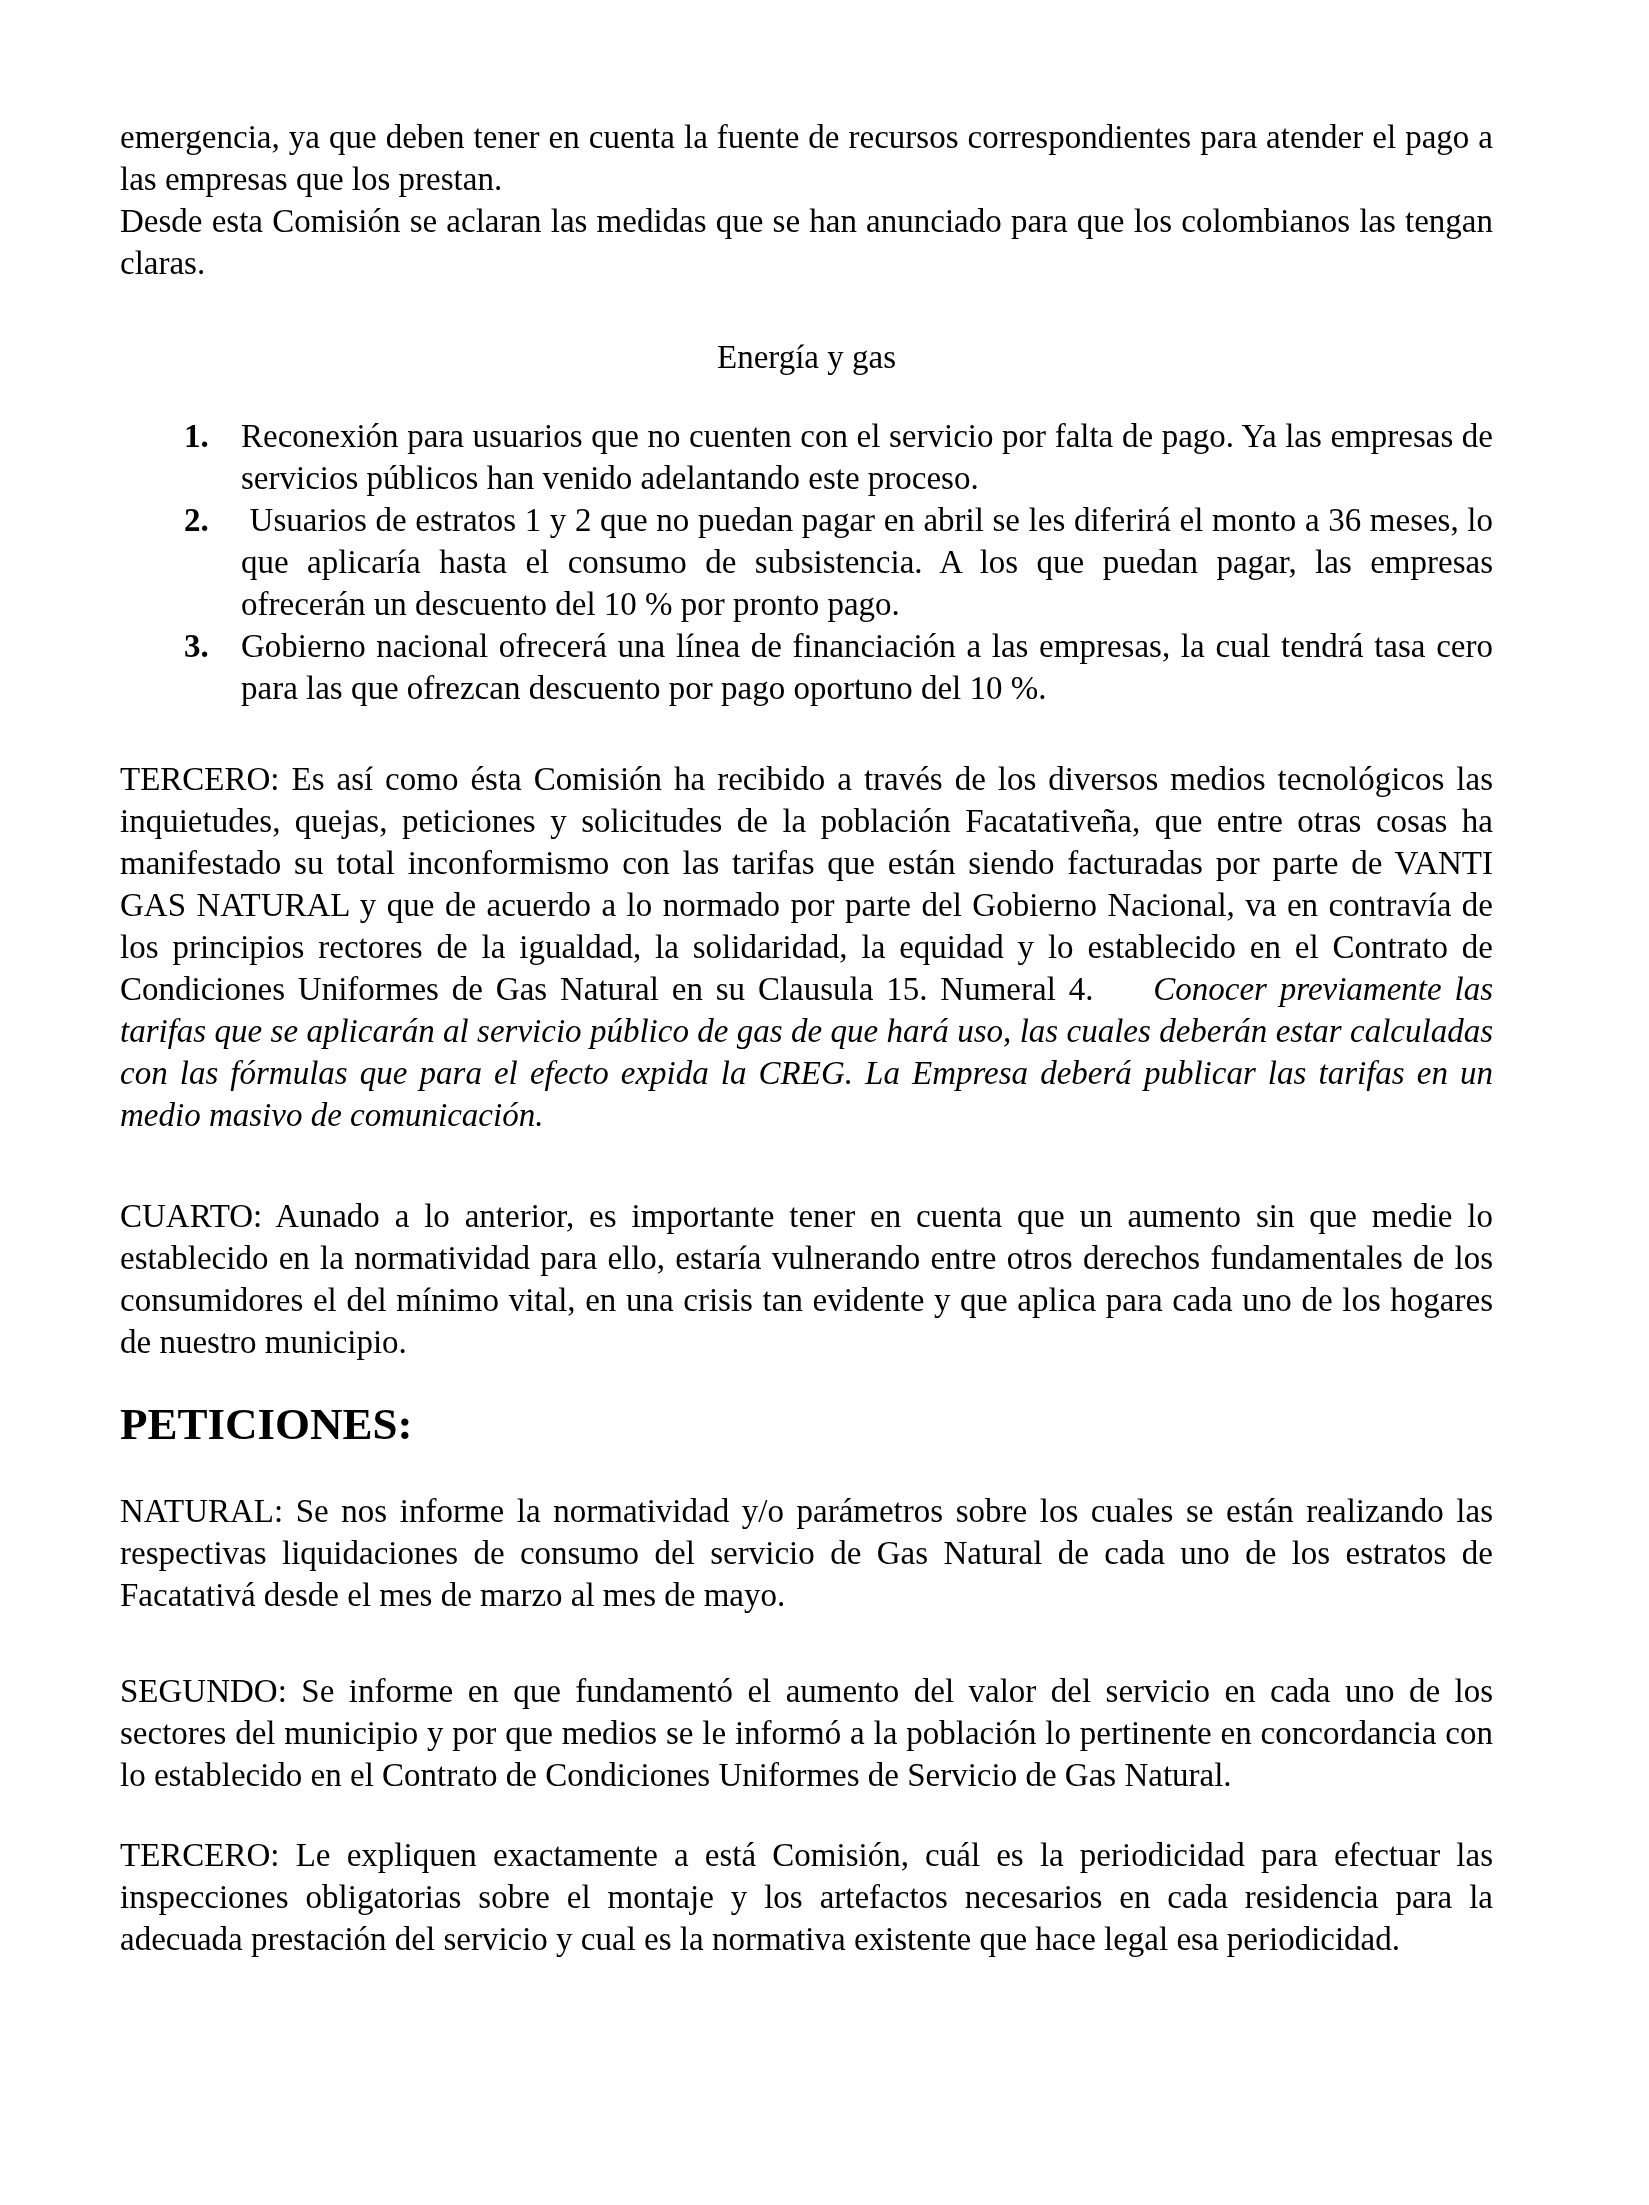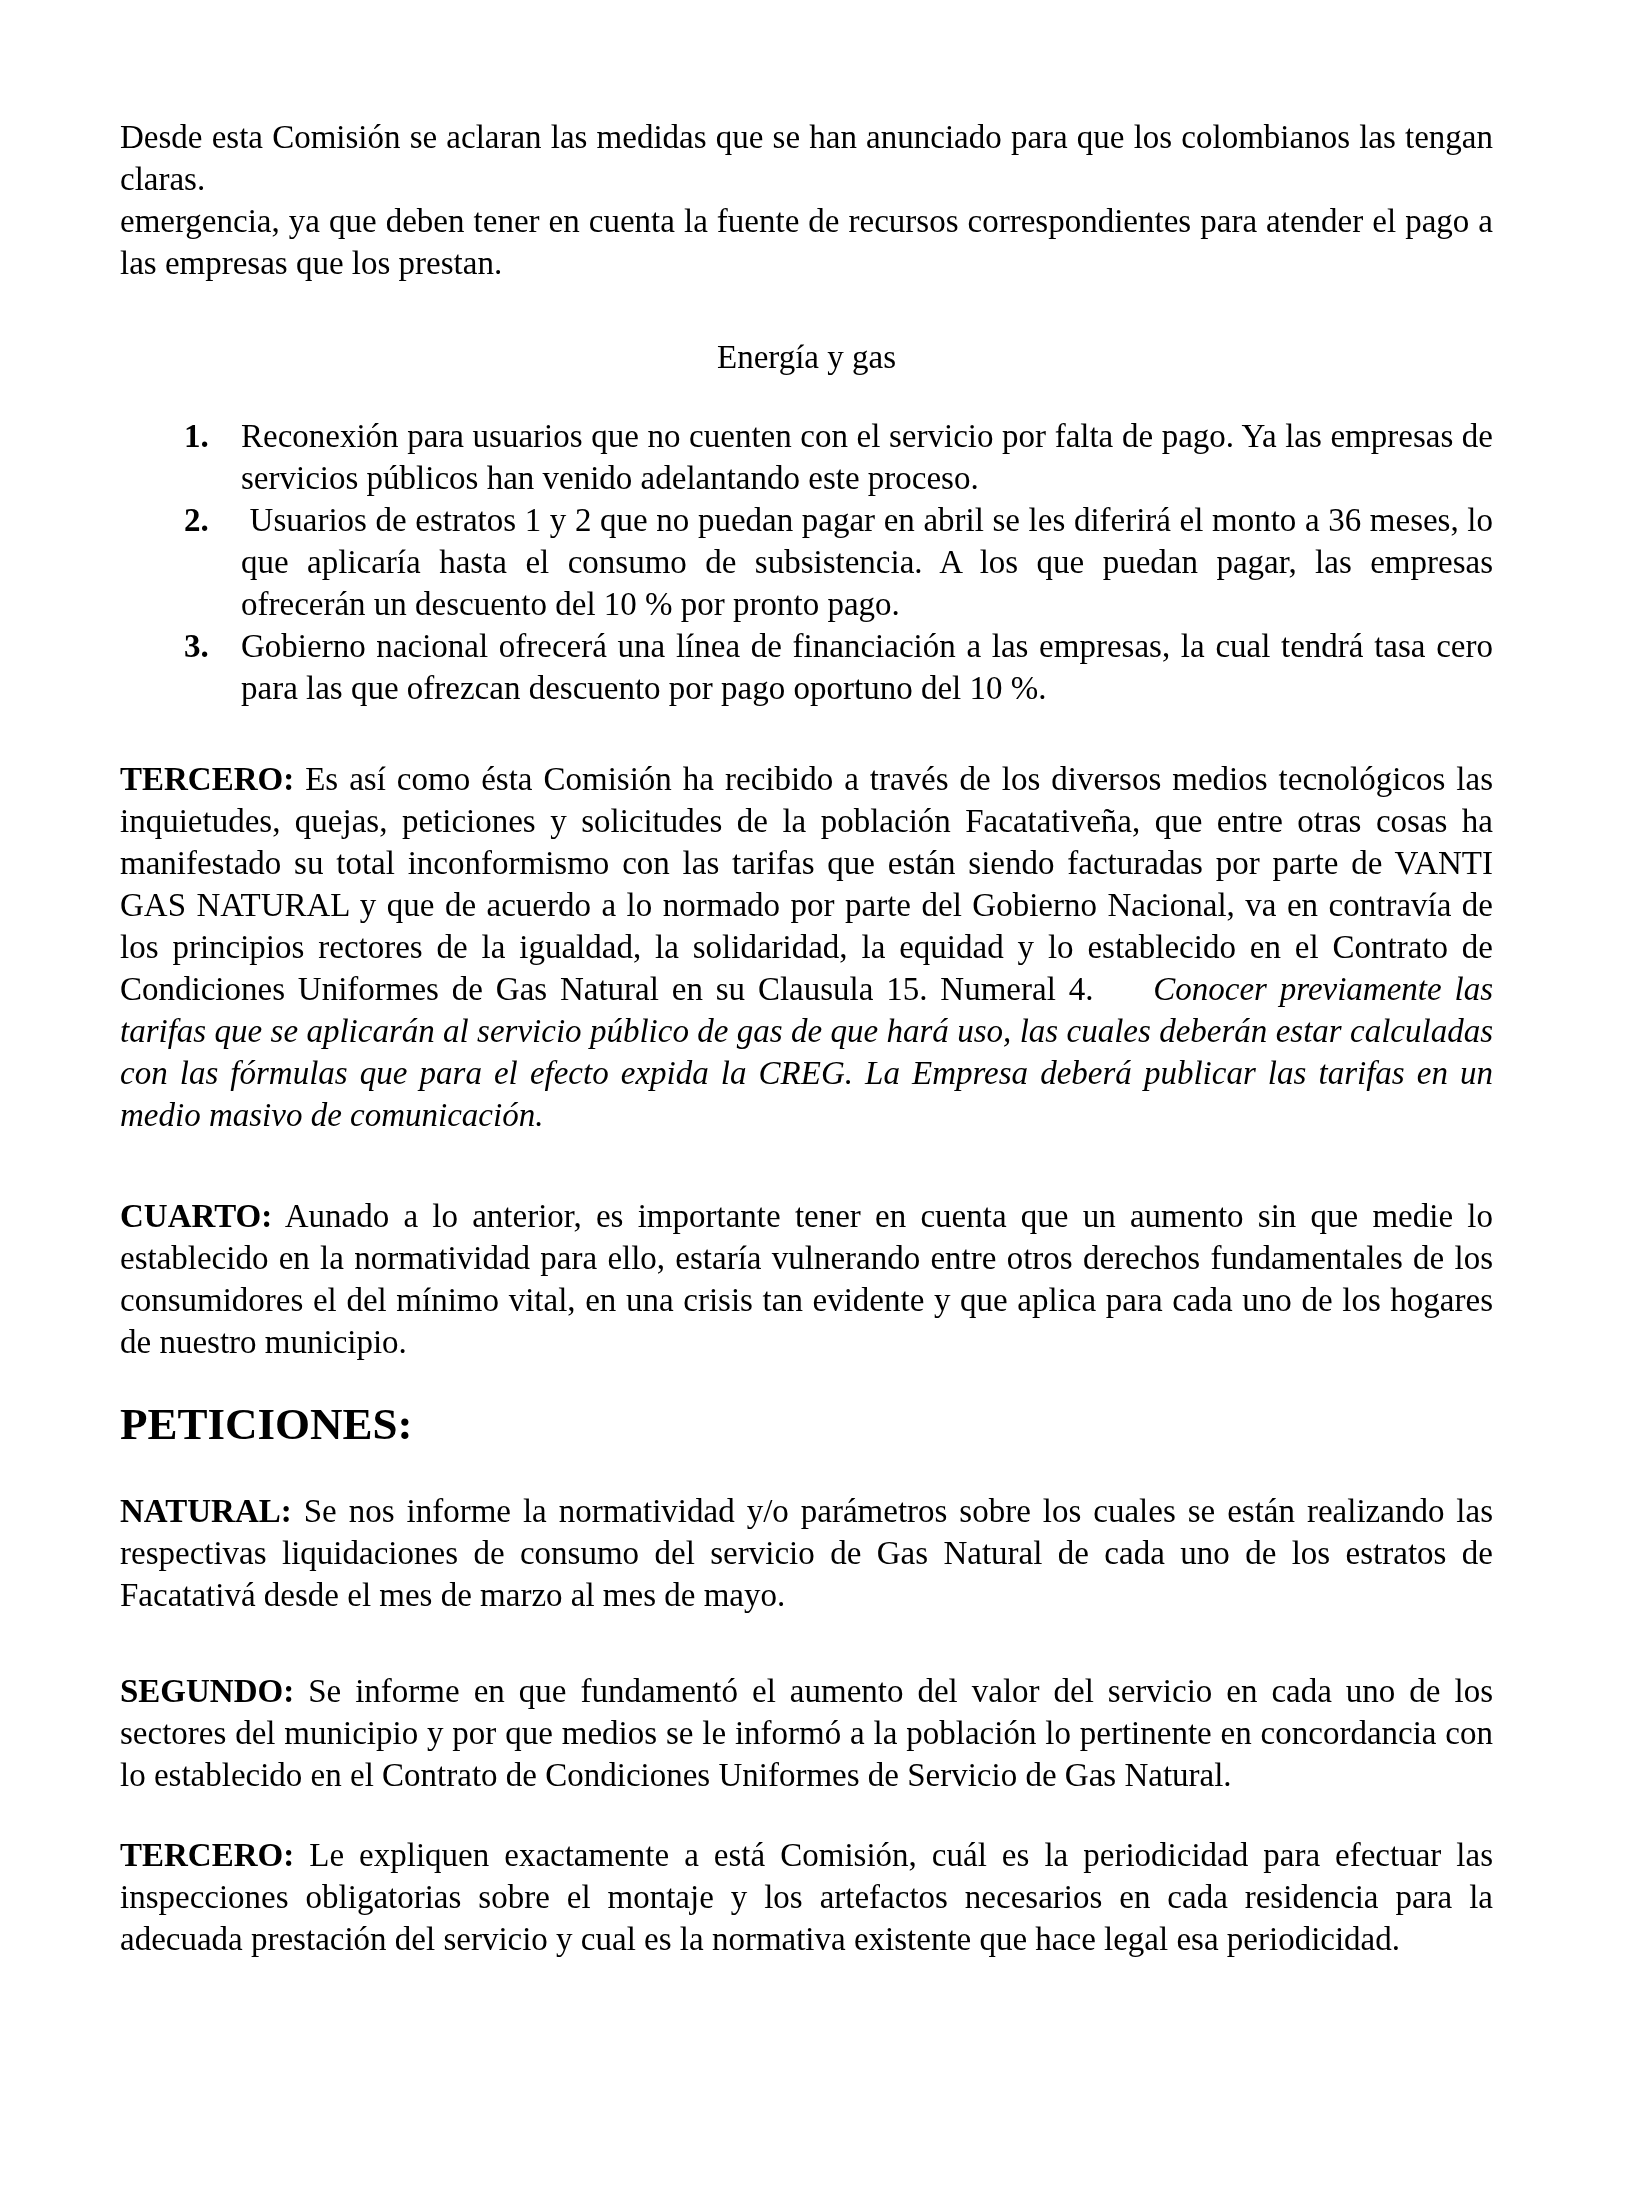--- a/index.html
+++ b/index.html
@@ -17,21 +17,21 @@
     height: 2205px;
     background: #ffffff;
     padding: 116px 157px 0 120px;
   }
   .para {
     font-size: 33px;
     line-height: 42px;
     text-align: justify;
     text-justify: inter-word;
   }
-  .lead { font-weight: bold; }
+  .lead { font-weight: normal; }
   .italic-seg { font-style: italic; margin-left: 47px; }
   .heading-plain { font-size: 33px; line-height: 42px; text-align: center; }
   .heading-bold { font-size: 45px; line-height: 42px; font-weight: bold; }
   .spacer { width: 100%; }
   .sp-71 { height: 52px; }
   .sp-50 { height: 37px; }
   .sp-66 { height: 49px; }
   .sp-80 { height: 59px; }
   .sp-55 { height: 40px; }
   .sp-61 { height: 45px; }
@@ -51,22 +51,22 @@
     left: 64px;
     top: 0;
     font-weight: bold;
   }
 </style>
 </head>
 <body>
 
 <div class="doc-page">
 
+  <p class="para">emergencia, ya que deben tener en cuenta la fuente de recursos correspondientes para atender el pago a las empresas que los prestan.</p>
   <p class="para">Desde esta Comisión se aclaran las medidas que se han anunciado para que los colombianos las tengan claras.</p>
-  <p class="para">emergencia, ya que deben tener en cuenta la fuente de recursos correspondientes para atender el pago a las empresas que los prestan.</p>
 
   <div class="spacer sp-71"></div>
 
   <p class="heading-plain">Energía y gas</p>
 
   <div class="spacer sp-50"></div>
 
   <div class="num-list">
     <div class="num-item">
       <span class="num-marker">1.</span>

